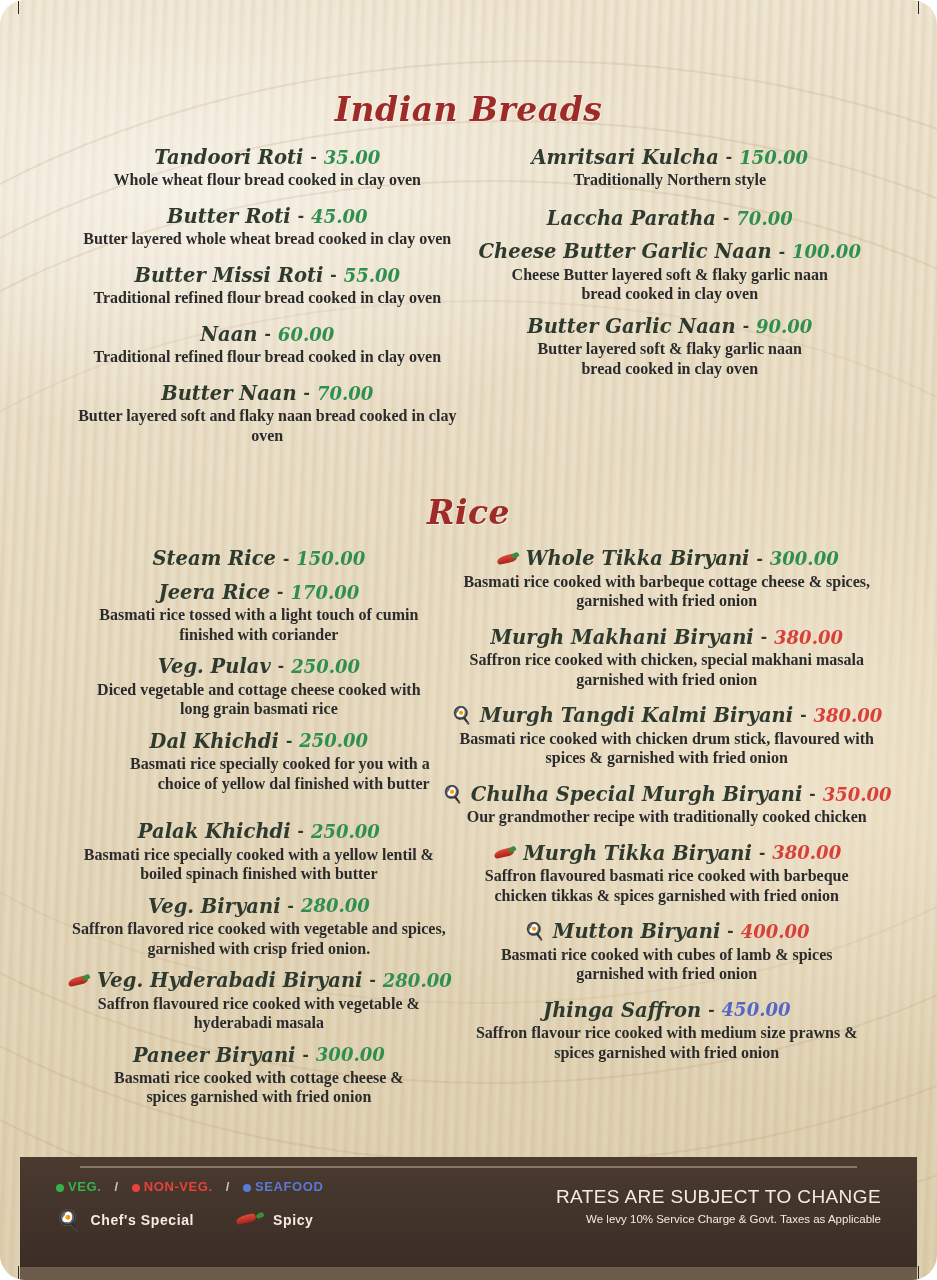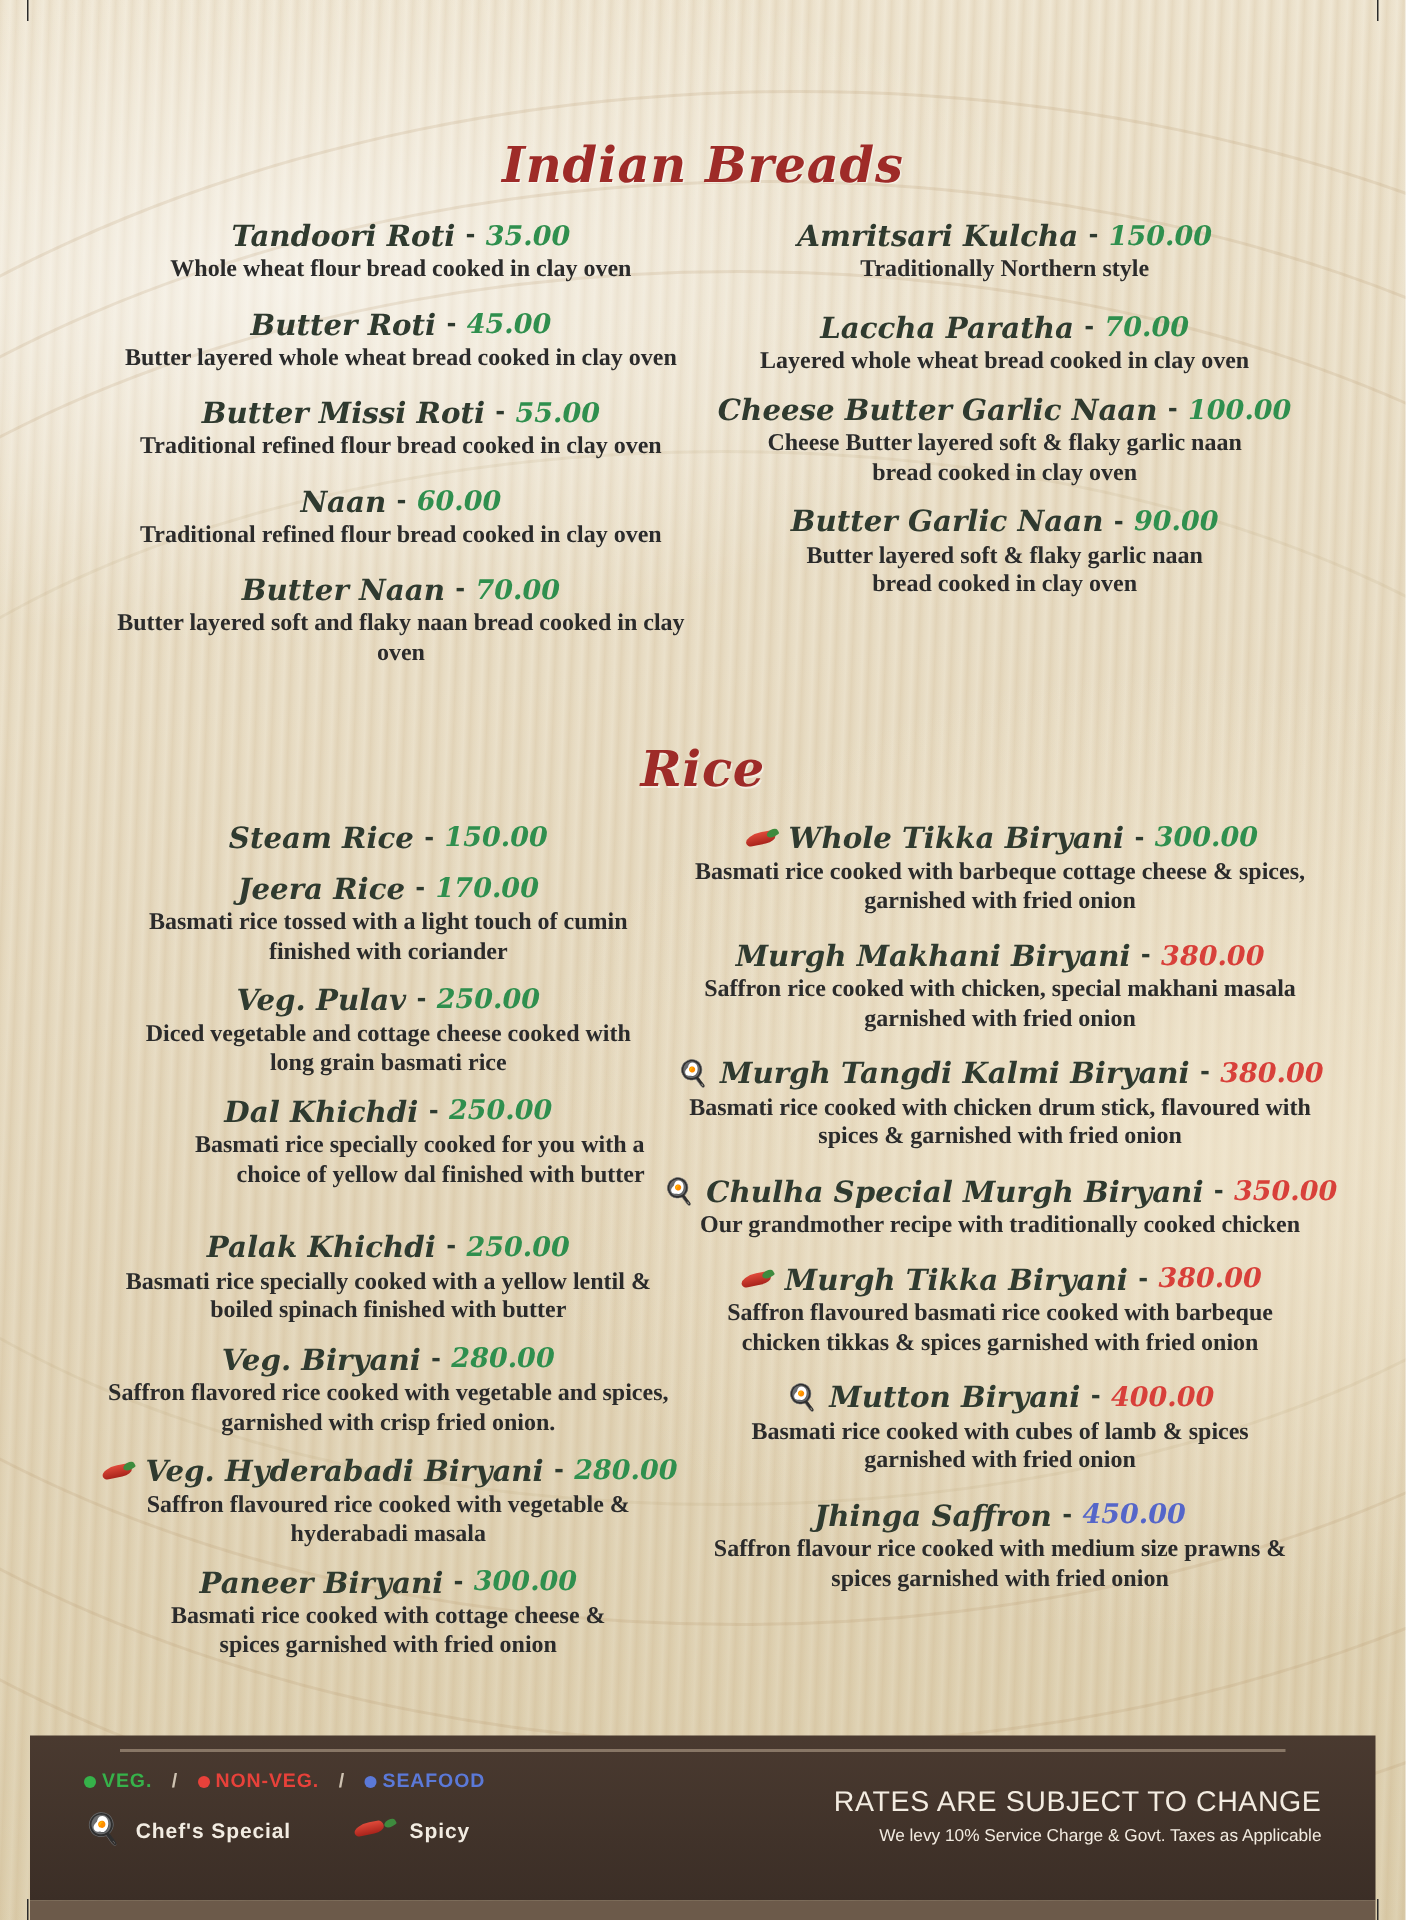--- a/index.html
+++ b/index.html
@@ -16,20 +16,21 @@
   .page {
     position: relative;
     width: 937px;
     height: 1280px;
     background:
       radial-gradient(ellipse 900px 400px at 20% 15%, rgba(255,255,255,0.55), rgba(255,255,255,0) 60%),
       radial-gradient(ellipse 700px 500px at 85% 60%, rgba(246,236,214,0.6), rgba(246,236,214,0) 65%),
       repeating-linear-gradient(92deg, rgba(196,168,126,0.20) 0px, rgba(196,168,126,0.06) 3px, rgba(255,255,255,0.08) 7px, rgba(196,168,126,0.18) 11px),
       linear-gradient(175deg, #efe6d2 0%, #e9dec6 35%, #e3d6ba 65%, #dbcdab 100%);
     overflow: hidden;
+    border-radius: 25px;
   }
   
   .grain {
     position: absolute;
     border: 2px solid rgba(176,144,100,0.18);
     border-radius: 50%;
     pointer-events: none;
   }
   .crop-mark {
     position: absolute;
@@ -141,21 +142,21 @@
   }
   .footer-rule {
     position: absolute;
     left: 60px; right: 60px; top: 9px;
     height: 2px;
     background: rgba(214,196,170,0.45);
   }
   .footer-inner {
     display: flex;
     justify-content: space-between;
-    align-items: flex-end;
+    align-items: center;
     margin-top: 8px;
     gap: 46px;
   }
   .legend-line {
     display: flex;
     align-items: center;
     gap: 9px;
     font-size: 13px;
     font-weight: bold;
     letter-spacing: 0.6px;
@@ -279,21 +280,20 @@
           </div>
           <div class="desc">Traditionally Northern style</div>
         </div>
 
         <div class="item" style="margin-bottom:12px;">
           <div class="item-head">
             <span class="dish">Laccha Paratha</span>
             <span class="dash">-</span>
             <span class="price veg">70.00</span>
           </div>
-          <div class="desc">Layered whole wheat bread cooked in clay oven</div>
         </div>
 
         <div class="item" style="margin-bottom:12px;">
           <div class="item-head">
             <span class="dish">Cheese Butter Garlic Naan</span>
             <span class="dash">-</span>
             <span class="price veg">100.00</span>
           </div>
           <div class="desc" style="padding:0 30px;">Cheese Butter layered soft &amp; flaky garlic naan bread cooked in clay oven</div>
         </div>

